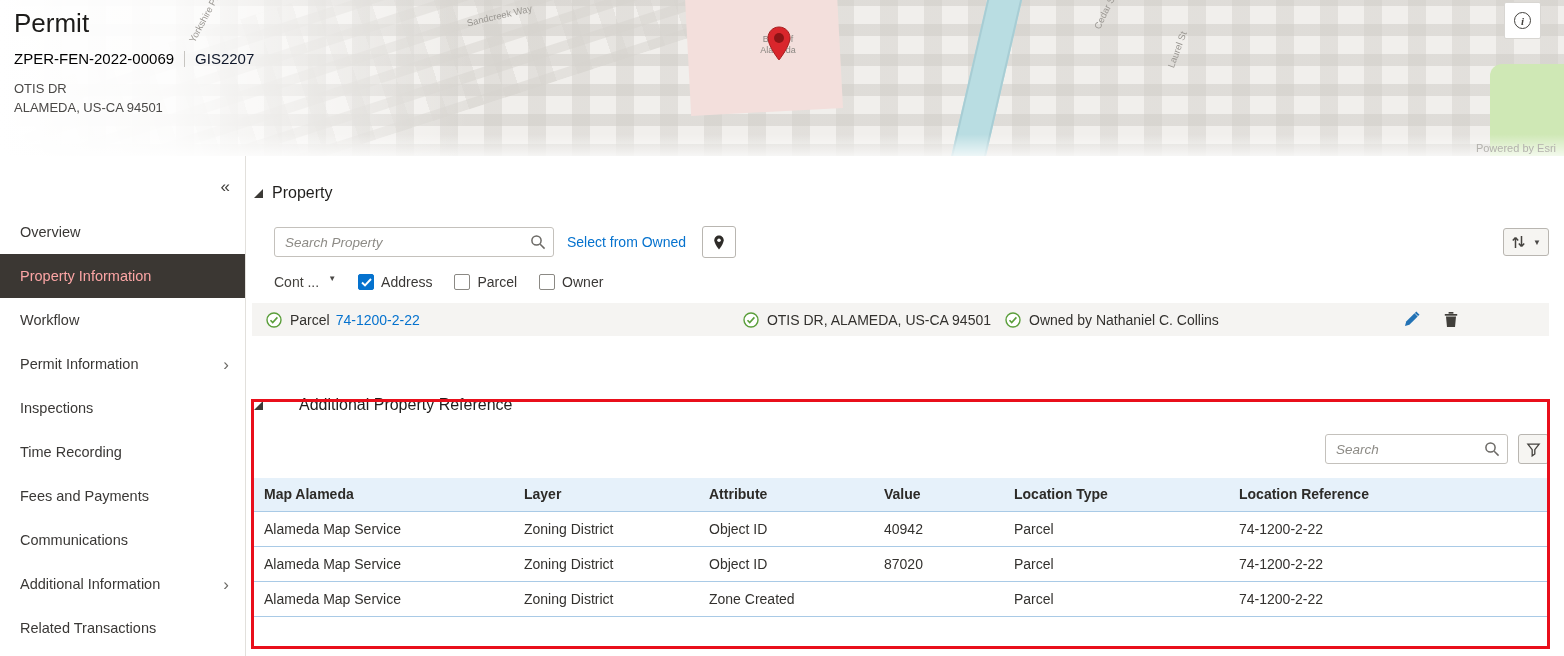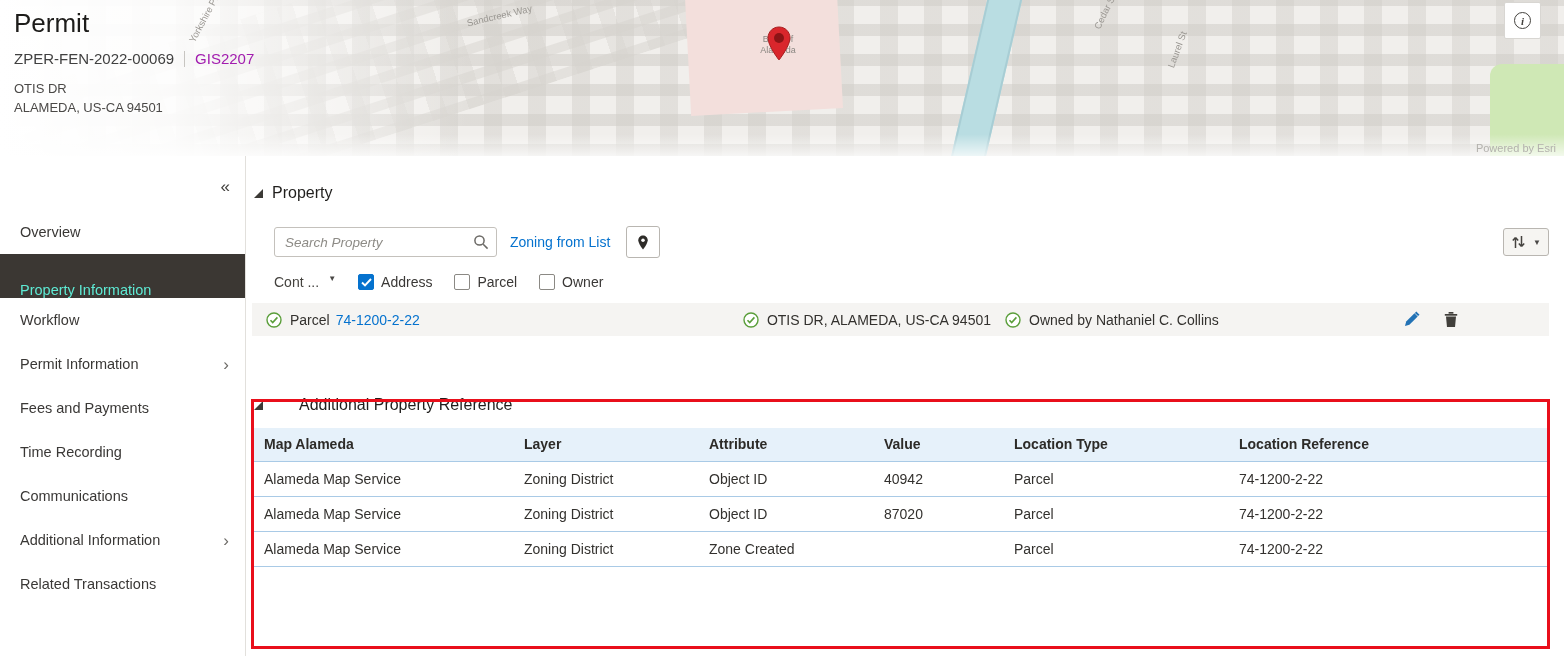--- a/index.html
+++ b/index.html
@@ -31,55 +31,55 @@
   .sl-2 { left:1086px; top:6px;  transform:rotate(-64deg); }
   .sl-3 { left:1158px; top:44px; transform:rotate(-70deg); }
   .pin-label { position:absolute; left:748px; top:34px; width:60px; text-align:center;
                font-size:9px; line-height:11px; color:#8a8782; z-index:1; }
   .map-pin { position:absolute; left:766px; top:26px; z-index:2; }
   .attribution { position:absolute; right:8px; bottom:2px; font-size:11px; color:#b3b1ad; z-index:3; }
 
   .header-overlay { position:absolute; left:14px; top:8px; z-index:4; }
   .page-title { font-size:26px; font-weight:500; color:#1d1c1a; }
   .record-line { margin-top:11px; font-size:15px; display:flex; align-items:center; gap:10px; }
-  .record-id { color:#404040; }
+  .record-id { color:#000000; }
   .record-divider { width:1px; height:16px; background:#c7c5c1; }
-  .record-code { color:#a21caf; }
+  .record-code { color:#0f172a; }
   .addr { margin-top:12px; font-size:13px; color:#4b4947; line-height:19px; }
 
   .info-btn { position:absolute; right:23px; top:2px; width:37px; height:37px; z-index:5;
               background:#fff; border:1px solid #d8d6d2; border-radius:2px;
               display:flex; align-items:center; justify-content:center; cursor:pointer; }
   .info-glyph { width:17px; height:17px; border:1.5px solid #44423e; border-radius:50%;
                 display:flex; align-items:center; justify-content:center;
                 font-family:"Liberation Serif", serif; font-style:italic;
                 font-size:11px; font-weight:bold; color:#44423e; }
 
   
   .main { display:flex; width:100%; height:500px; }
 
   
   .sidebar { position:relative; width:246px; flex:0 0 246px; border-right:1px solid #e2e0dc; }
   .collapse-btn { position:absolute; top:22px; right:15px; font-size:17px; color:#3f3d3a;
                   cursor:pointer; line-height:1; }
   .menu { margin-top:54px; }
   .menu-item { height:44px; display:flex; align-items:center; padding:0 16px 0 20px;
                font-size:14.5px; color:#3a3836; cursor:pointer; }
-  .menu-item.active { background:#3b3733; color:#5eead4;align-items:flex-end; }
+  .menu-item.active { background:#3b3733; color:#fca5a5; }
   .submenu-arrow { margin-left:auto; font-size:17px; color:#6e6c68; line-height:1; }
 
   
   .content { flex:1; position:relative; }
   .section-header { display:flex; align-items:center; gap:9px; margin:28px 0 0 8px; }
   .expander { width:0; height:0; border-left:9px solid transparent; border-bottom:9px solid #3c3a36; }
   .section-title { font-size:16px; color:#201f1d; }
 
   .controls-row { display:flex; align-items:center; margin:24px 15px 0 28px; height:32px; }
   .search-wrap { position:relative; }
-  .search-input { width:223px; height:30px; border:1px solid #c4c1bc; border-radius:3px;
+  .search-input { width:280px; height:30px; border:1px solid #c4c1bc; border-radius:3px;
                   padding:0 30px 0 10px; font-size:13.5px; font-style:italic; color:#6f6d69;
                   font-family:"Liberation Sans", sans-serif; background:#fff; }
   .search-input::placeholder { color:#8d8b86; font-style:italic; }
   .search-icon-abs { position:absolute; right:8px; top:7px; }
   .link { color:#0572ce; font-size:14px; text-decoration:none; cursor:pointer; margin-left:13px; }
   .pin-btn { width:34px; height:32px; margin-left:16px; background:#fff;
              border:1px solid #b9b6b1; border-radius:3px; display:flex;
              align-items:center; justify-content:center; cursor:pointer; }
   .sort-btn { margin-left:auto; height:28px; display:flex; align-items:center;
               background:#f6f5f2; border:1px solid #b9b6b1; border-radius:3px;
@@ -183,24 +183,27 @@
         <span>Property Information</span>
       </div>
       <div class="menu-item">
         <span>Workflow</span>
       </div>
       <div class="menu-item">
         <span>Permit Information</span>
         <span class="submenu-arrow">›</span>
       </div>
       <div class="menu-item">
+        <span>Inspections</span>
+      </div>
+      <div class="menu-item">
+        <span>Time Recording</span>
+      </div>
+      <div class="menu-item">
         <span>Fees and Payments</span>
-      </div>
-      <div class="menu-item">
-        <span>Time Recording</span>
       </div>
       <div class="menu-item">
         <span>Communications</span>
       </div>
       <div class="menu-item">
         <span>Additional Information</span>
         <span class="submenu-arrow">›</span>
       </div>
       <div class="menu-item">
         <span>Related Transactions</span>
@@ -218,21 +221,21 @@
     <div class="controls-row">
       <span class="search-wrap">
         <input class="search-input" type="text" placeholder="Search Property" style="">
         <span class="search-icon-abs">
           <svg width="16" height="16" viewBox="0 0 16 16">
             <circle cx="6.5" cy="6.5" r="4.6" fill="none" stroke="#6b6965" stroke-width="1.5"></circle>
             <line x1="10.2" y1="10.2" x2="14.6" y2="14.6" stroke="#6b6965" stroke-width="1.5"></line>
           </svg>
         </span>
       </span>
-      <a class="link">Zoning from List</a>
+      <a class="link">Select from Owned</a>
       <button class="pin-btn">
         <svg width="14" height="17" viewBox="0 0 16 18">
           <path d="M8 1C5 1 2.6 3.4 2.6 6.4 2.6 10.2 8 17 8 17s5.4-6.8 5.4-10.6C13.4 3.4 11 1 8 1z" fill="#2e2c29"></path>
           <circle cx="8" cy="6.4" r="2" fill="#fff"></circle>
         </svg>
       </button>
       <button class="sort-btn">
         <svg width="15" height="14" viewBox="0 0 15 14">
           <path d="M4.5 13V2.5M4.5 2.5L1.8 5.4M4.5 2.5l2.7 2.9" fill="none" stroke="#44423e" stroke-width="1.5"></path>
           <path d="M10.5 1v10.5M10.5 11.5l-2.7-2.9M10.5 11.5l2.7-2.9" fill="none" stroke="#44423e" stroke-width="1.5"></path>
@@ -302,20 +305,36 @@
           </svg>
         </button>
       </span>
     </div>
 
     <div class="section-header" style="margin-top:60px;gap:36px;">
       <span class="expander"></span>
       <span class="section-title">Additional Property Reference</span>
     </div>
 
+    <div class="ref-search-row">
+      <span class="search-wrap">
+        <input class="search-input ref-search" type="text" placeholder="Search" style="">
+        <span class="search-icon-abs">
+          <svg width="16" height="16" viewBox="0 0 16 16">
+            <circle cx="6.5" cy="6.5" r="4.6" fill="none" stroke="#6b6965" stroke-width="1.5"></circle>
+            <line x1="10.2" y1="10.2" x2="14.6" y2="14.6" stroke="#6b6965" stroke-width="1.5"></line>
+          </svg>
+        </span>
+      </span>
+      <button class="filter-btn">
+        <svg width="15" height="15" viewBox="0 0 16 16">
+          <path d="M2 2.2h12L9.4 8.2v4.6l-2.8 2V8.2L2 2.2z" fill="none" stroke="#44423e" stroke-width="1.4"></path>
+        </svg>
+      </button>
+    </div>
 
     <table class="ref-table">
       <colgroup>
           <col class="c1">
           <col class="c2">
           <col class="c3">
           <col class="c4">
           <col class="c5">
           <col class="c6">
         </colgroup>

